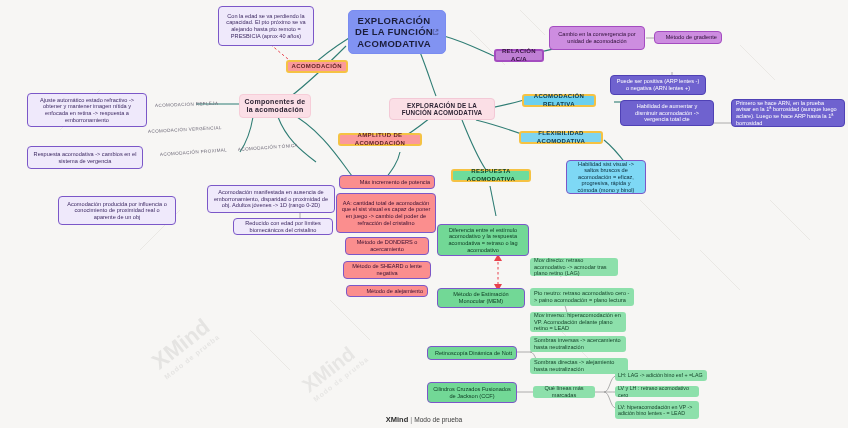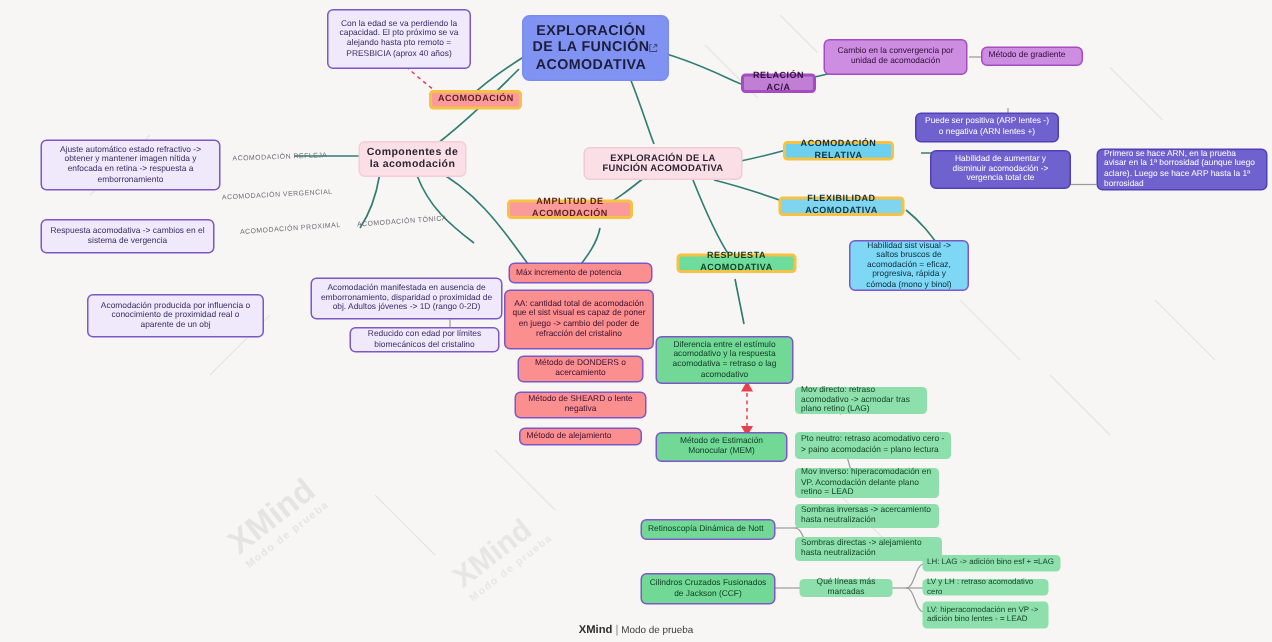--- a/index.html
+++ b/index.html
@@ -8,21 +8,21 @@
     background:#f7f6f4;
     font-family:"Liberation Sans", sans-serif;
     overflow:hidden;
     position:relative;
   }
   #canvas{position:absolute;left:0;top:0;width:848px;height:428px;}
   svg.links{position:absolute;left:0;top:0;width:848px;height:428px;pointer-events:none;}
   .node{
     position:absolute;
     box-sizing:border-box;
-    display:flex;align-items:center;justify-content:flex-start;
+    display:flex;align-items:center;justify-content:flex-end;
     text-align:center;
     border-radius:4px;
     line-height:1.18;
     padding:3px 4px;
   }
   
   .t-root{
     background:#8193f2;border:1px solid #7a8cf0;color:#1b1d3a;
     font-weight:bold;font-size:9.5px;letter-spacing:.3px;border-radius:5px;
   }

